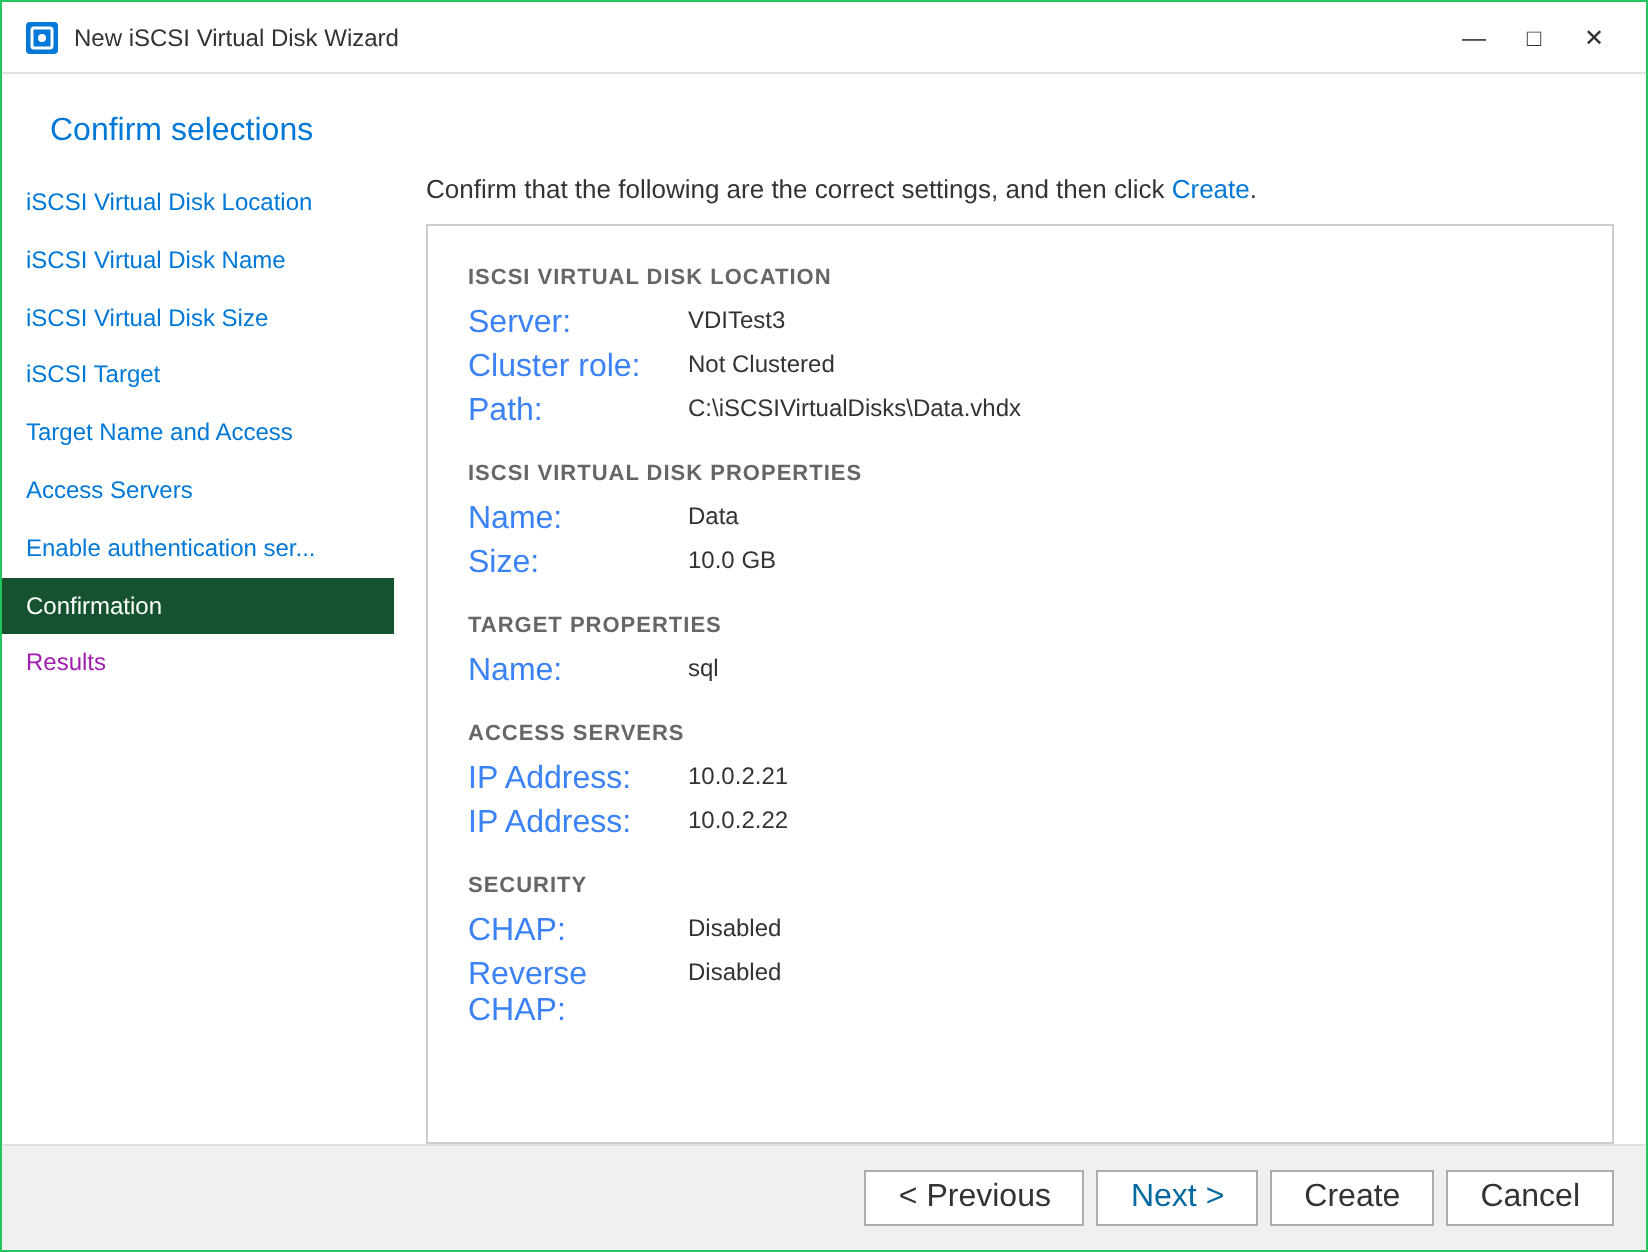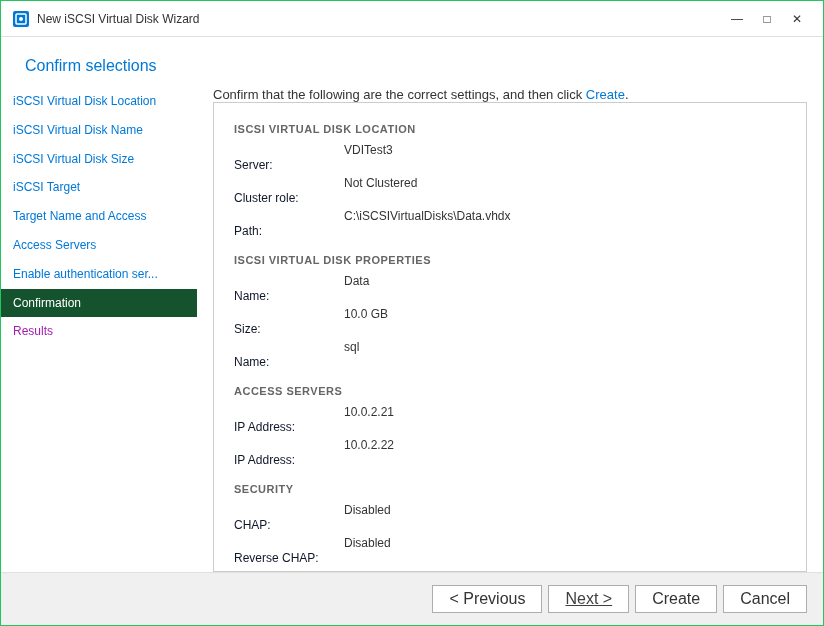--- a/index.html
+++ b/index.html
@@ -120,20 +120,21 @@
       flex: 1;
       display: flex;
       flex-direction: column;
       padding: 0 16px 0 16px;
       overflow: hidden;
     }
 
     .instruction-text {
       font-size: 13px;
       color: #333;
+      margin-bottom: 10px;
     }
 
     .instruction-text span.link {
       color: #0078d7;
     }
 
     .summary-box {
       border: 1px solid #ccc;
       flex: 1;
       overflow-y: auto;
@@ -155,24 +156,23 @@
       margin-top: 16px;
     }
 
     .property-row {
       display: flex;
       margin-bottom: 4px;
     }
 
     .prop-label {
       width: 110px;
-      color: #0f172a;
-      font-size: 12px;
+      color: #3b82f6;
+      font-size: 16px;
       flex-shrink: 0;
-      margin-top: 15px;
     }
 
     .prop-value {
       font-size: 12px;
       color: #333;
     }
 
     .footer {
       display: flex;
       justify-content: flex-end;
@@ -196,23 +196,22 @@
       align-items: center;
       justify-content: center;
     }
 
     .btn.primary {
       background: #fff;
       border: 1px solid #adadad;
     }
 
     .btn:disabled {
-      color: #404040;
+      color: #0369a1;
       cursor: default;
-      text-decoration: underline;
     }
   </style>
 </head>
 <body>
 
 <div class="window">
 
   <div class="title-bar">
     <div class="title-bar-icon">
       <svg width="12" height="12" viewBox="0 0 12 12" fill="white">
@@ -272,20 +271,21 @@
           <div class="section-header">ISCSI VIRTUAL DISK PROPERTIES</div>
           <div class="property-row">
             <span class="prop-label">Name:</span>
             <span class="prop-value">Data</span>
           </div>
           <div class="property-row">
             <span class="prop-label">Size:</span>
             <span class="prop-value">10.0 GB</span>
           </div>
 
+          <div class="section-header">TARGET PROPERTIES</div>
           <div class="property-row">
             <span class="prop-label">Name:</span>
             <span class="prop-value">sql</span>
           </div>
 
           <div class="section-header">ACCESS SERVERS</div>
           <div class="property-row">
             <span class="prop-label">IP Address:</span>
             <span class="prop-value">10.0.2.21</span>
           </div>

